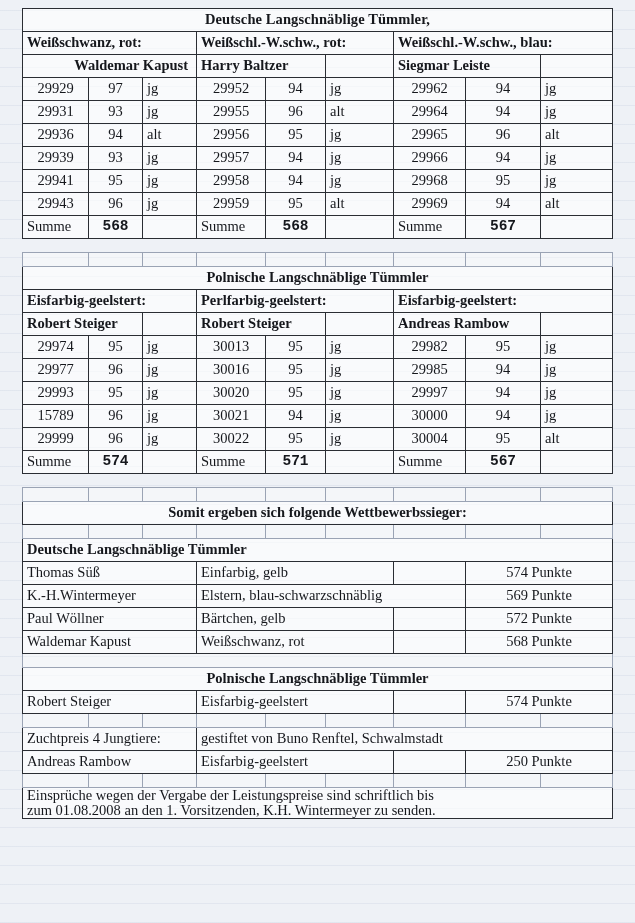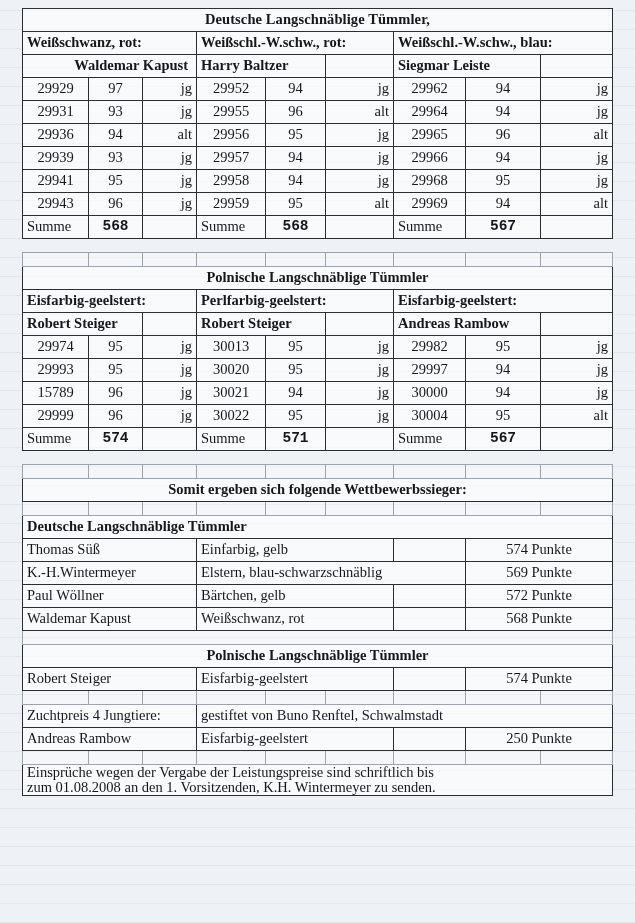--- a/index.html
+++ b/index.html
@@ -78,21 +78,21 @@
     padding-left:5px;
   }
   .fancier{
     font-weight:bold;
     font-size:13.5px;
     padding-left:5px;
   }
   .fancier.right{text-align:right;padding-right:8px;}
   td.num{text-align:center;font-size:15px;margin-left:42px;}
   td.ring{text-align:center;font-size:15px;}
-  td.age{text-align:right;font-size:15px;}
+  td.age{text-align:left;font-size:15px;}
   td.summe{font-size:15px;padding-left:6px;}
   td.total{text-align:center;font-weight:bold;font-size:15px;font-family:Liberation Mono, monospace;}
   .win-title{
     text-align:center;font-weight:bold;font-size:17.5px;
   }
   .win-sub{
     font-weight:bold;font-size:15px;padding-left:16px;
   }
   td.wname{font-size:15px;padding-left:6px;}
   td.wdesc{font-size:15px;padding-left:6px;}
@@ -259,20 +259,31 @@
         <td class="num">95</td>
         <td class="age">jg</td>
         <td class="ring">30013</td>
         <td class="num">95</td>
         <td class="age">jg</td>
         <td class="ring">29982</td>
         <td class="num">95</td>
         <td class="age">jg</td>
       </tr>
       <tr>
+        <td class="ring">29977</td>
+        <td class="num">96</td>
+        <td class="age">jg</td>
+        <td class="ring">30016</td>
+        <td class="num">95</td>
+        <td class="age">jg</td>
+        <td class="ring">29985</td>
+        <td class="num">94</td>
+        <td class="age">jg</td>
+      </tr>
+      <tr>
         <td class="ring">29993</td>
         <td class="num">95</td>
         <td class="age">jg</td>
         <td class="ring">30020</td>
         <td class="num">95</td>
         <td class="age">jg</td>
         <td class="ring">29997</td>
         <td class="num">94</td>
         <td class="age">jg</td>
       </tr>

